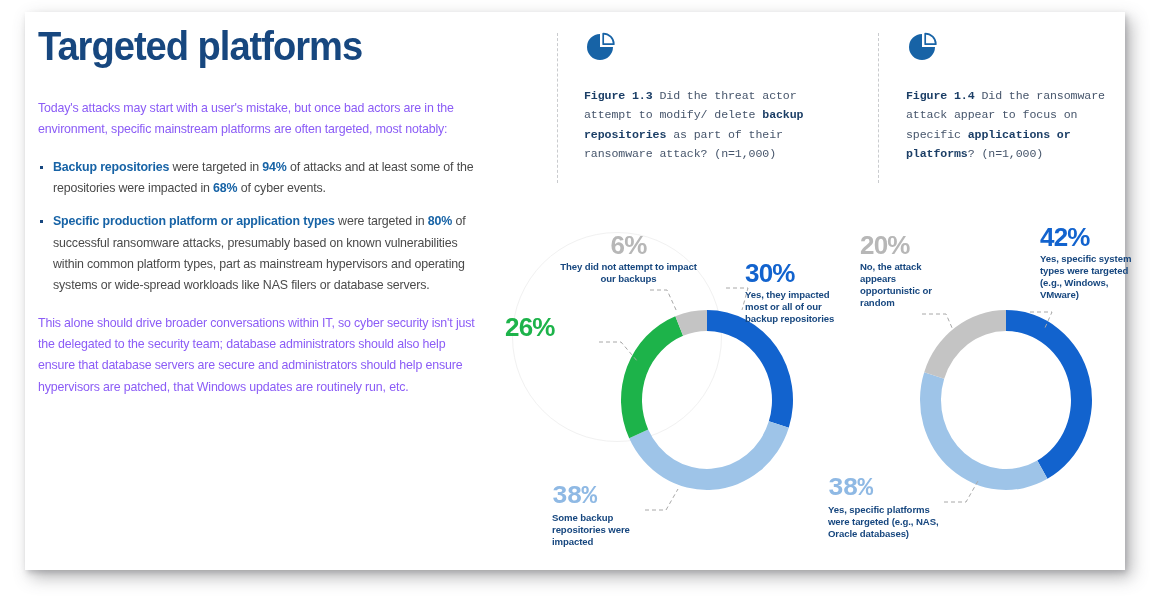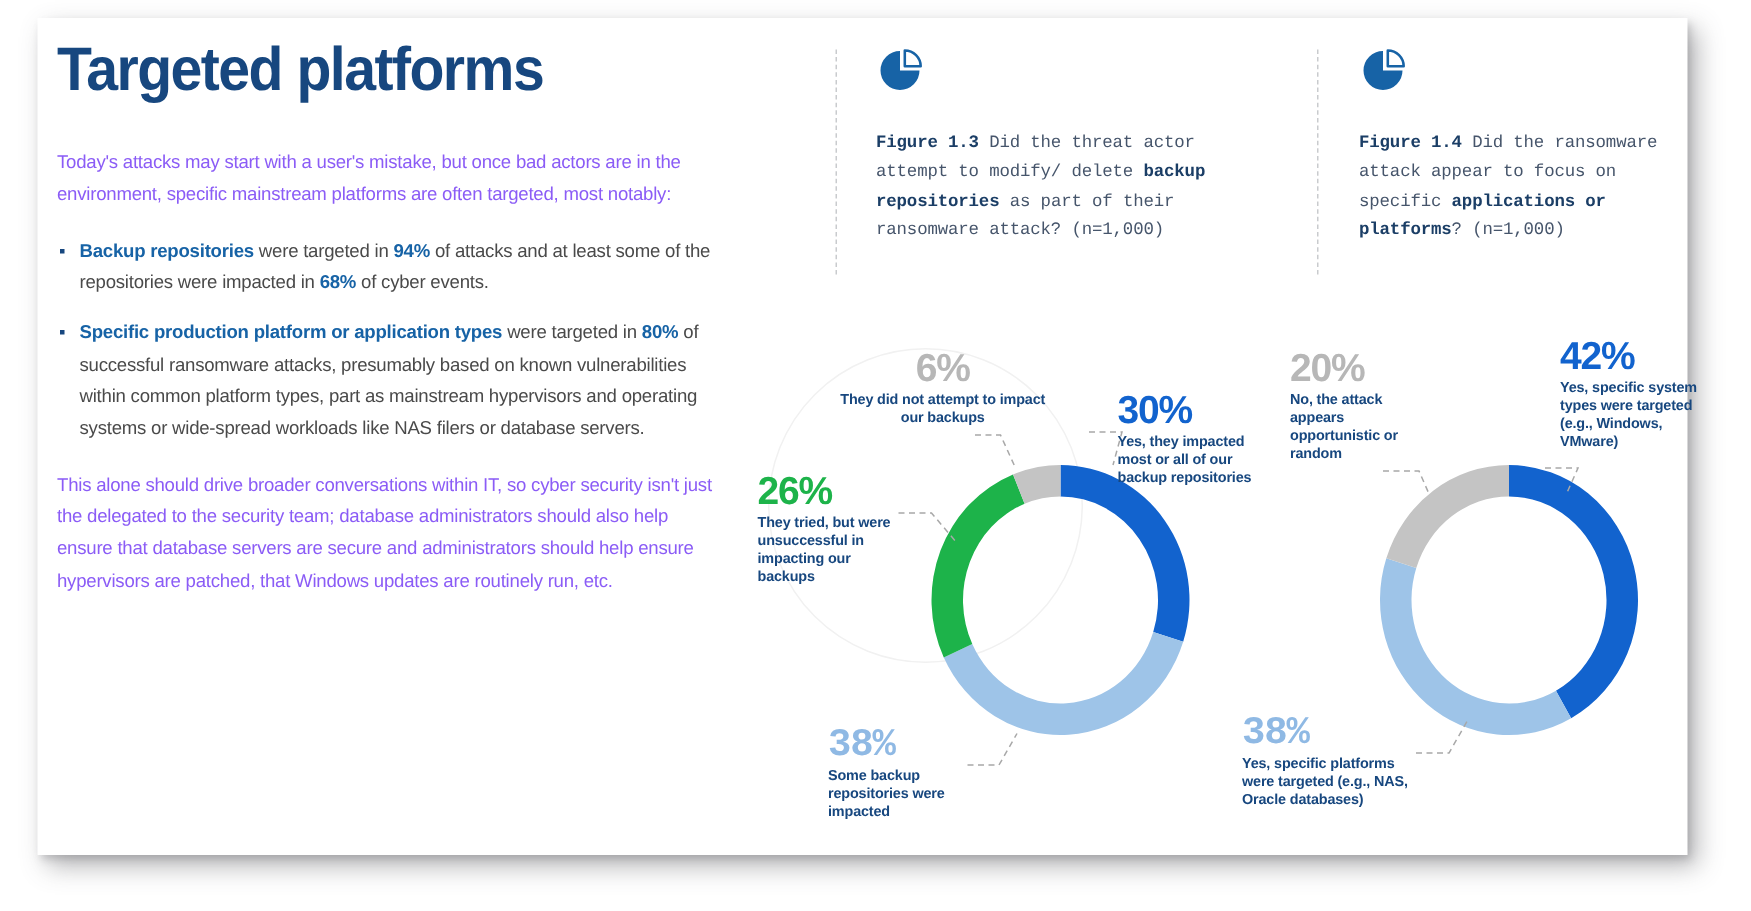--- a/index.html
+++ b/index.html
@@ -255,21 +255,20 @@
     <div class="desc">They did not attempt to impact our backups</div>
   </div>
 
   <div class="callout align-left" style="left:745px; top:232px; width:100px;margin-top:28px;">
     <div class="pct pct-blue">30%</div>
     <div class="desc">Yes, they impacted most or all of our backup repositories</div>
   </div>
 
   <div class="callout align-right" style="left:505px; top:314px; width:94px;">
     <div class="pct pct-green">26%</div>
-    <div class="desc">They tried, but were unsuccessful in impacting our backups</div>
   </div>
 
   <div class="callout align-right" style="left:552px; top:483px; width:93px;">
     <div class="pct pct-lblue">38%</div>
     <div class="desc">Some backup repositories were impacted</div>
   </div>
 
   <div class="callout align-right" style="left:860px; top:232px; width:82px;">
     <div class="pct pct-gray">20%</div>
     <div class="desc">No, the attack appears opportunistic or random</div>

